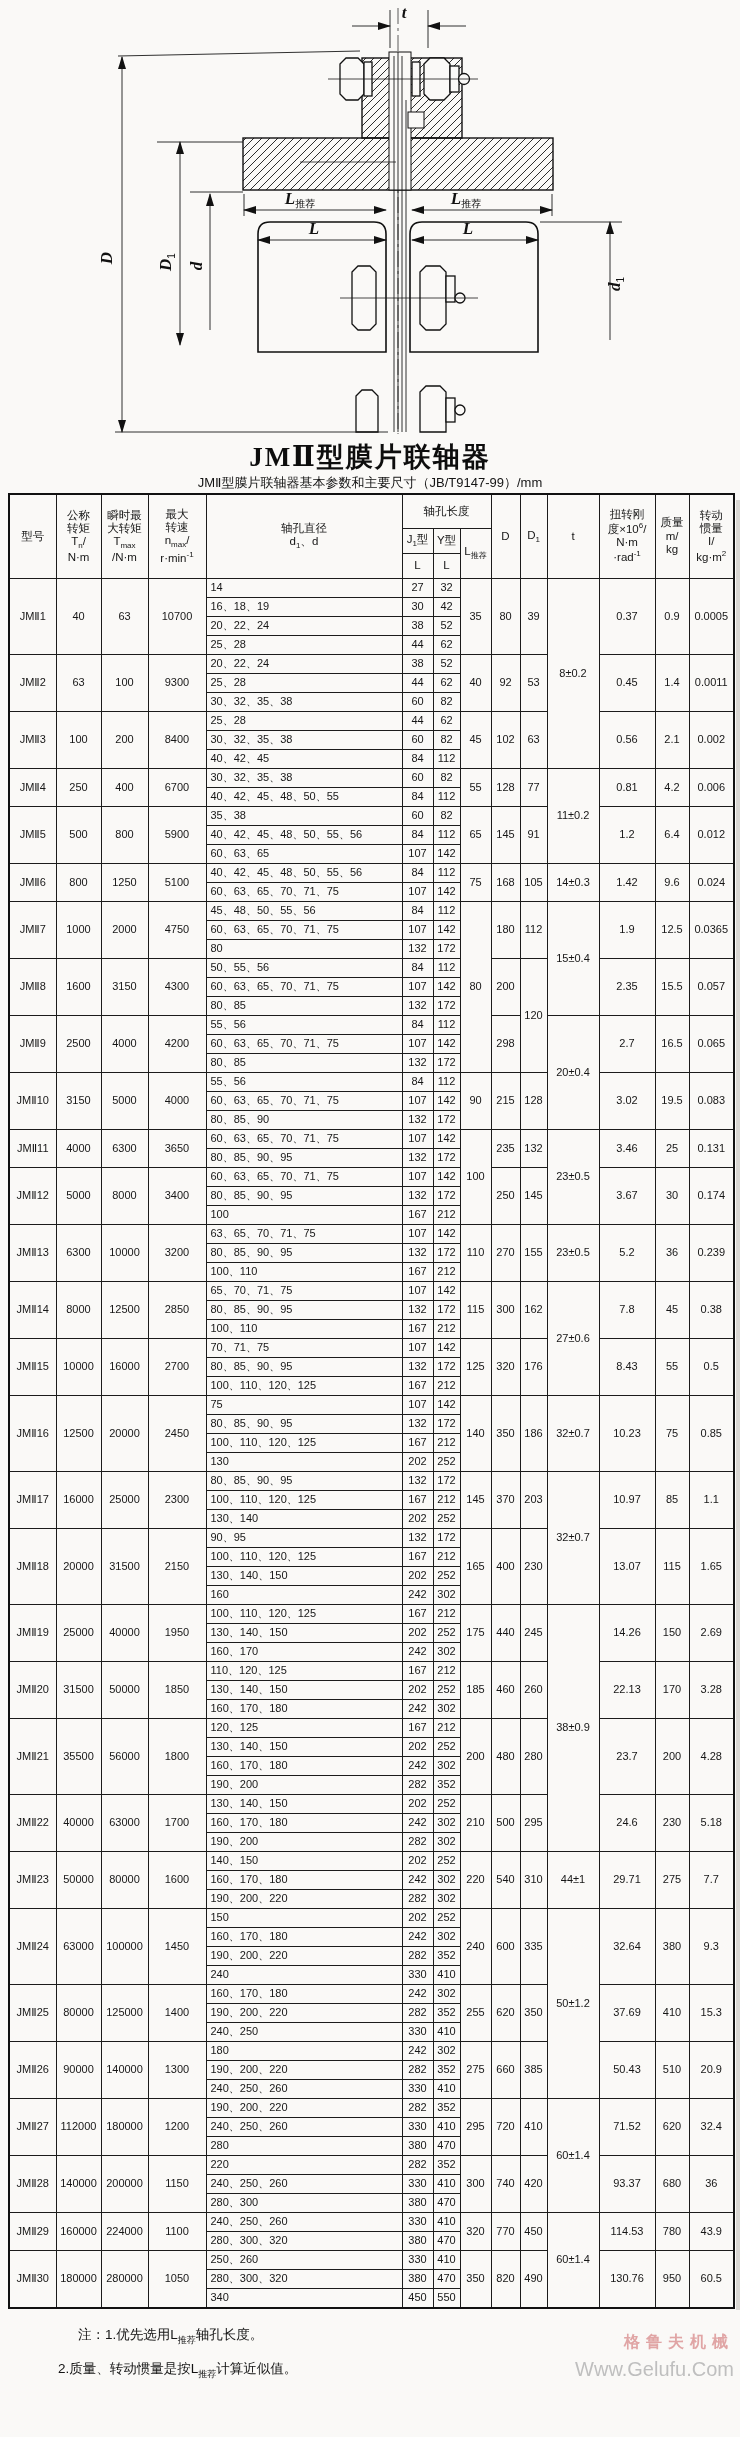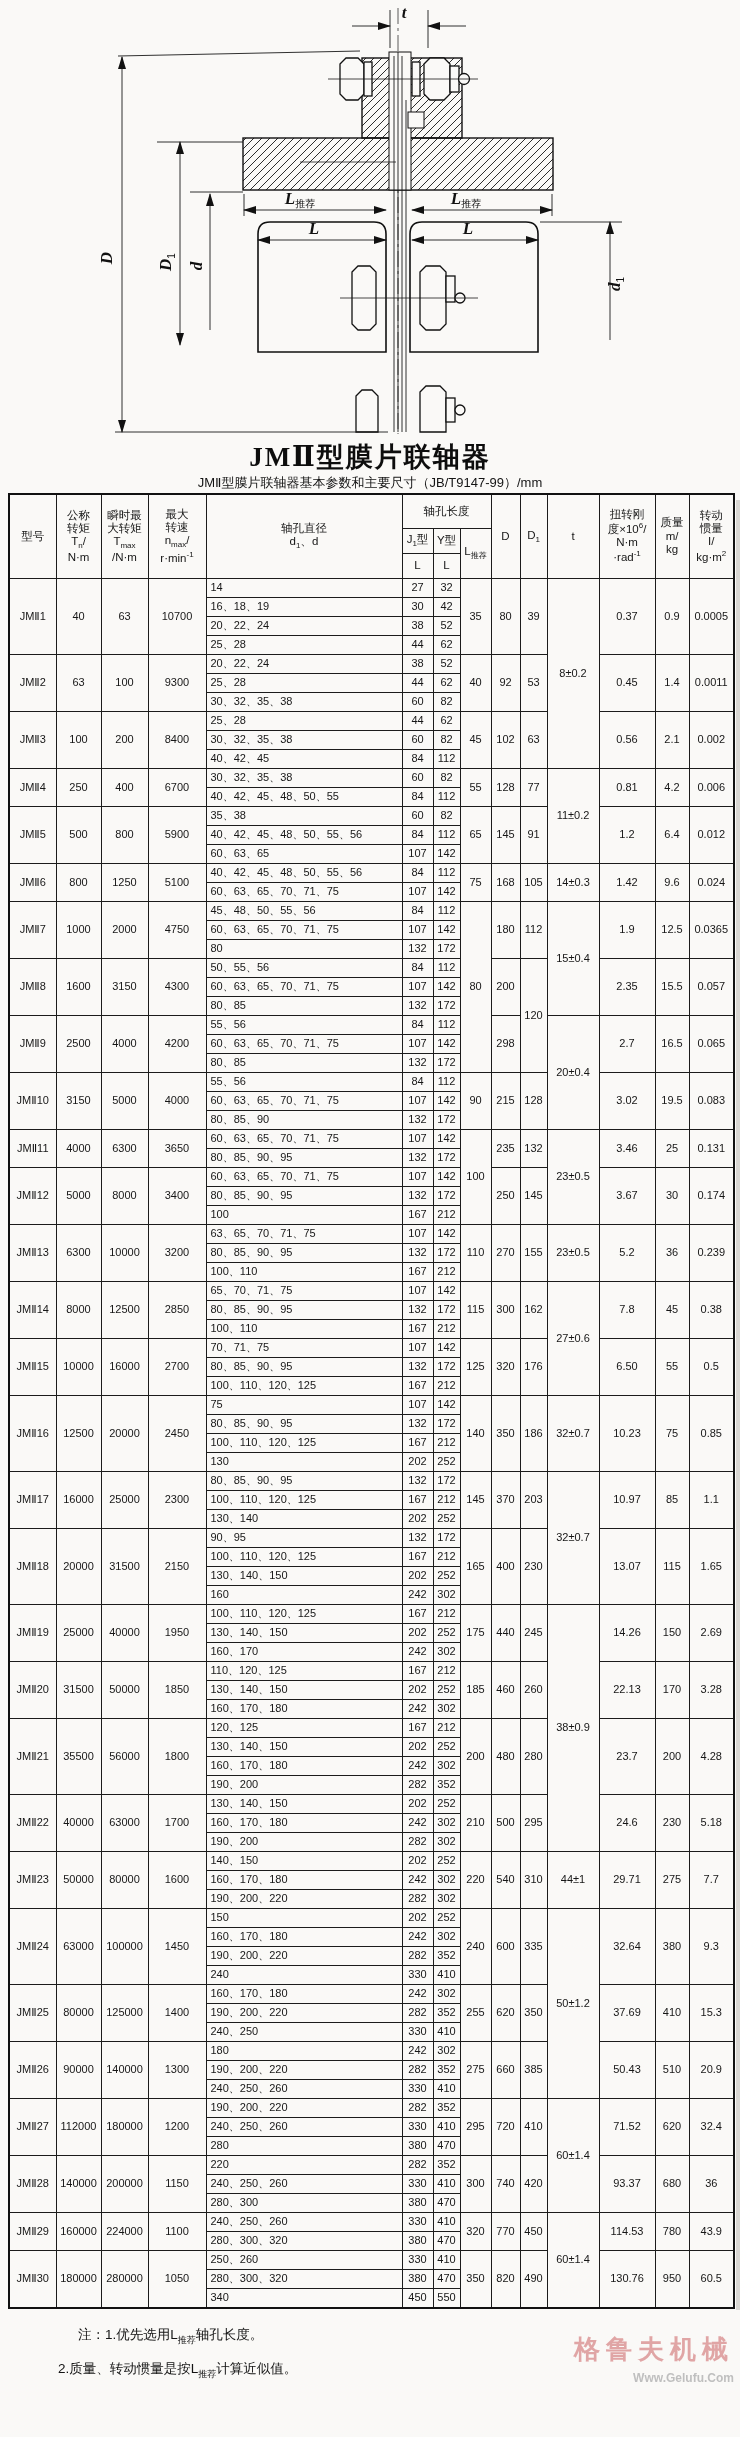--- a/index.html
+++ b/index.html
@@ -46,22 +46,22 @@
   #spec-table td.bore{text-align:left;padding-left:4px;}
   #spec-table sub{font-size:8px;}
   #spec-table sup{font-size:8px;}
   
   .note-line{position:absolute;font-size:13.5px;color:#141414;}
   .note-line sub{font-size:9px;}
   #note-1{top:2326px;left:36px;margin-left:42px;}
   #note-2{top:2360px;left:58px;}
   
   #watermark{position:absolute;top:2330px;right:6px;text-align:right;line-height:1.5;}
-  #watermark .wm1{font-size:26px;letter-spacing:6px;font-weight:bold;}
-  #watermark .wm2{font-size:12px;font-weight:bold;}
+  #watermark .wm1{font-size:16px;letter-spacing:6px;font-weight:bold;}
+  #watermark .wm2{font-size:20px;}
   
   #scan-edge{position:absolute;right:0;top:500px;width:4px;height:1810px;background:#d9d7d3;}
 </style>
 </head>
 <body>
 
 <svg id="drawing" viewBox="0 0 740 438" xmlns="http://www.w3.org/2000/svg">
   <defs>
     <pattern id="hat" width="8" height="8" patternUnits="userSpaceOnUse">
       <path d="M0,8 L8,0" stroke="#2d2d2d" stroke-width="1"></path>
@@ -573,21 +573,21 @@
         <td rowspan="3">JMⅡ15</td>
         <td rowspan="3">10000</td>
         <td rowspan="3">16000</td>
         <td rowspan="3">2700</td>
         <td class="bore">70、71、75</td>
         <td>107</td>
         <td>142</td>
         <td rowspan="3">125</td>
         <td rowspan="3">320</td>
         <td rowspan="3">176</td>
-        <td rowspan="3">6.50</td>
+        <td rowspan="3">8.43</td>
         <td rowspan="3">55</td>
         <td rowspan="3">0.5</td>
       </tr>
       <tr>
         <td class="bore">80、85、90、95</td>
         <td>132</td>
         <td>172</td>
       </tr>
       <tr>
         <td class="bore">100、110、120、125</td>

